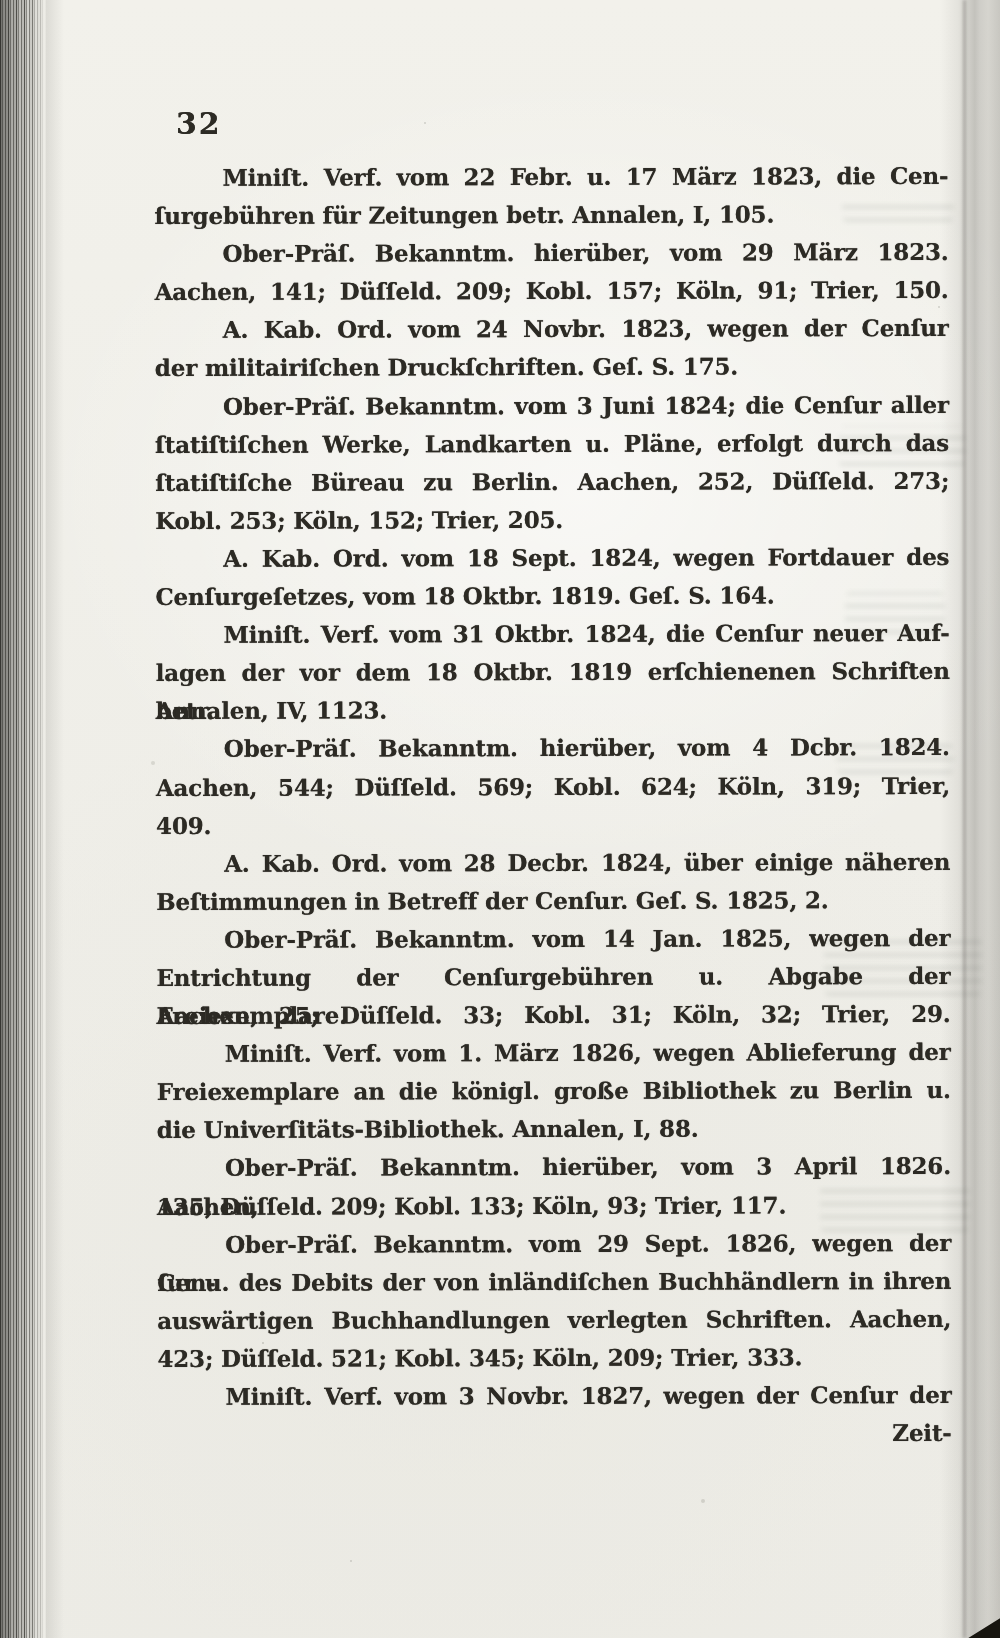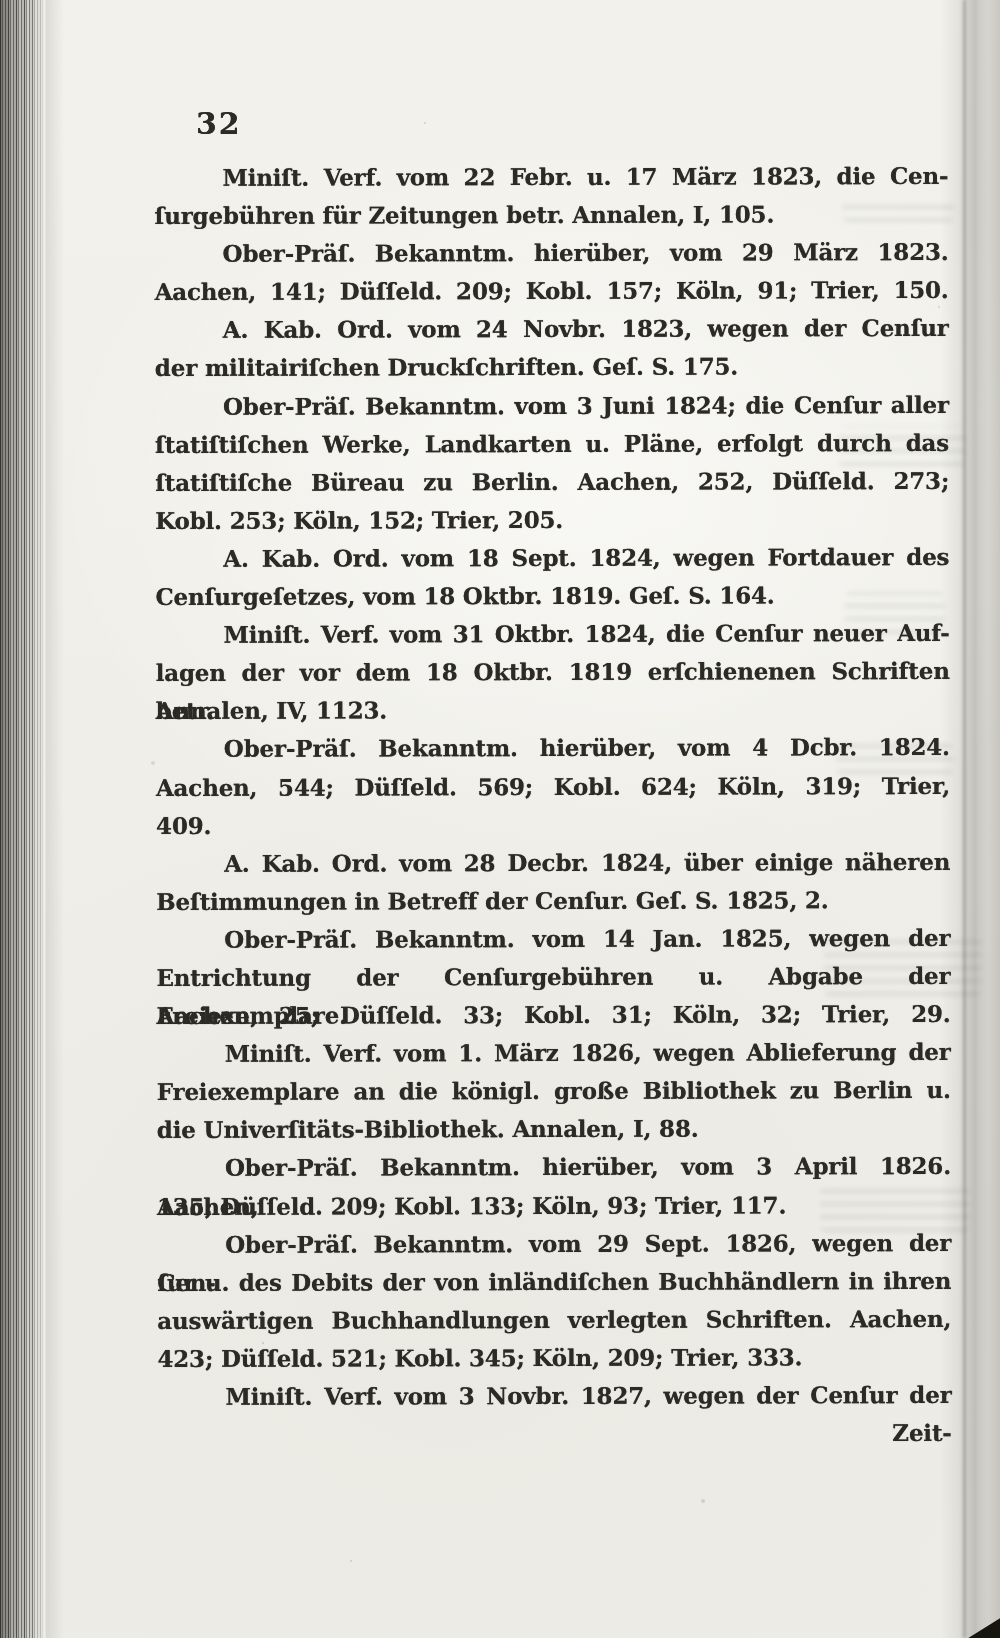--- a/index.html
+++ b/index.html
@@ -33,21 +33,21 @@
   .crease{
     position:absolute;right:34px;top:0;bottom:0;width:3px;
     background:rgba(72,70,66,.30);filter:blur(1.5px);
   }
   .corner-fold{
     position:absolute;right:0;bottom:0;width:36px;height:24px;
     background:#17150f;clip-path:polygon(12% 100%,100% 18%,100% 100%,0 100%);
   }
   
   .page-number{
-    position:absolute;left:196px;top:106px;
+    position:absolute;left:176px;top:106px;
     font-size:30px;font-weight:700;color:#2d2b25;letter-spacing:2px;
     text-shadow:0 0 .6px rgba(45,43,37,.8);
   }
   .text-block{
     position:absolute;left:156px;top:158px;width:794px;
     transform:rotate(-0.15deg);
     color:#2c2a24;font-weight:700;font-size:23px;letter-spacing:-0.2px;
     text-shadow:0 0 .7px rgba(44,42,36,.75);
   }
   .line{height:38.1px;line-height:38.1px;white-space:normal;}

